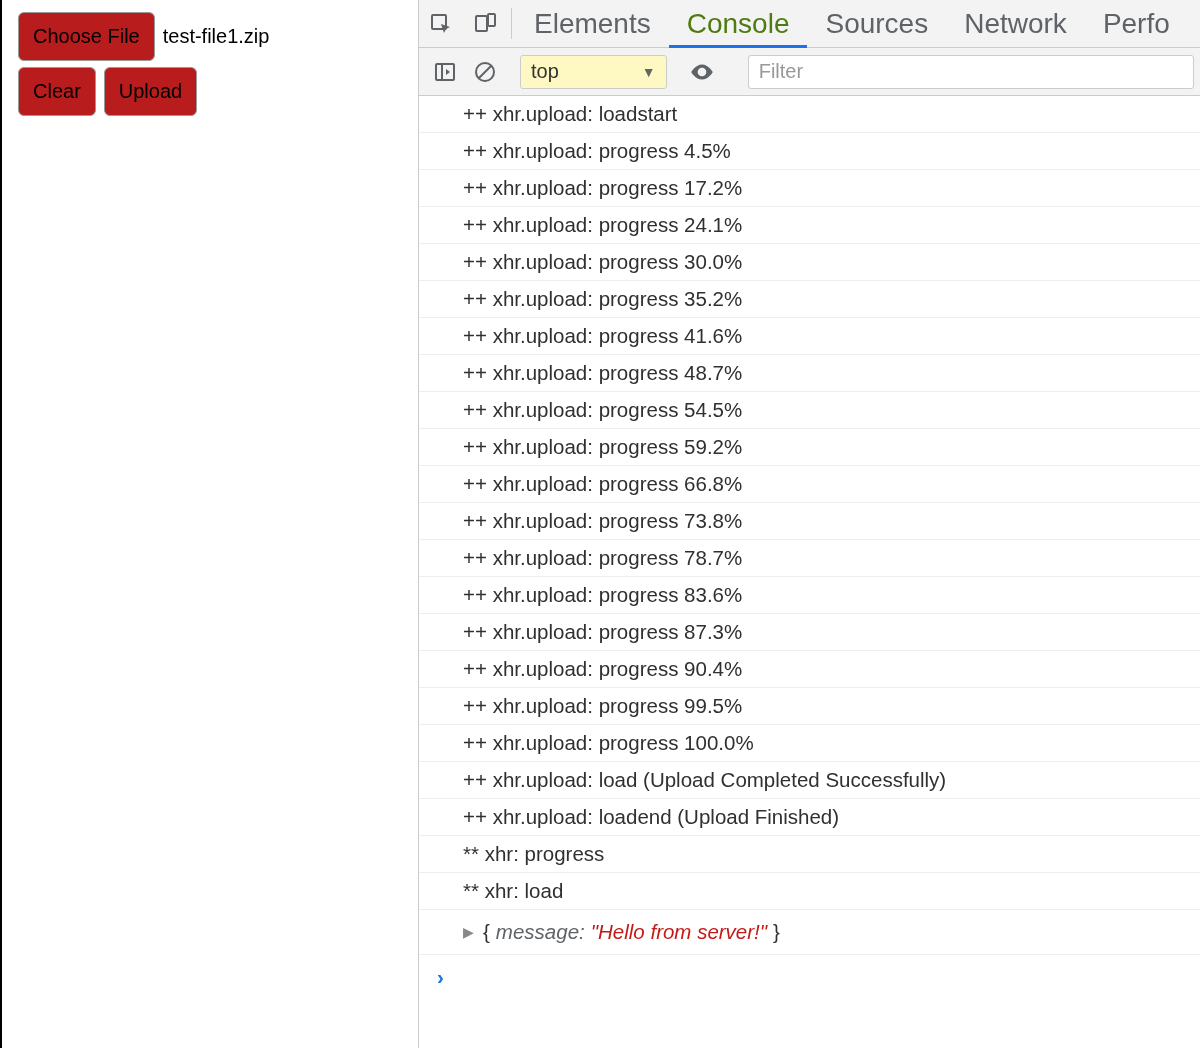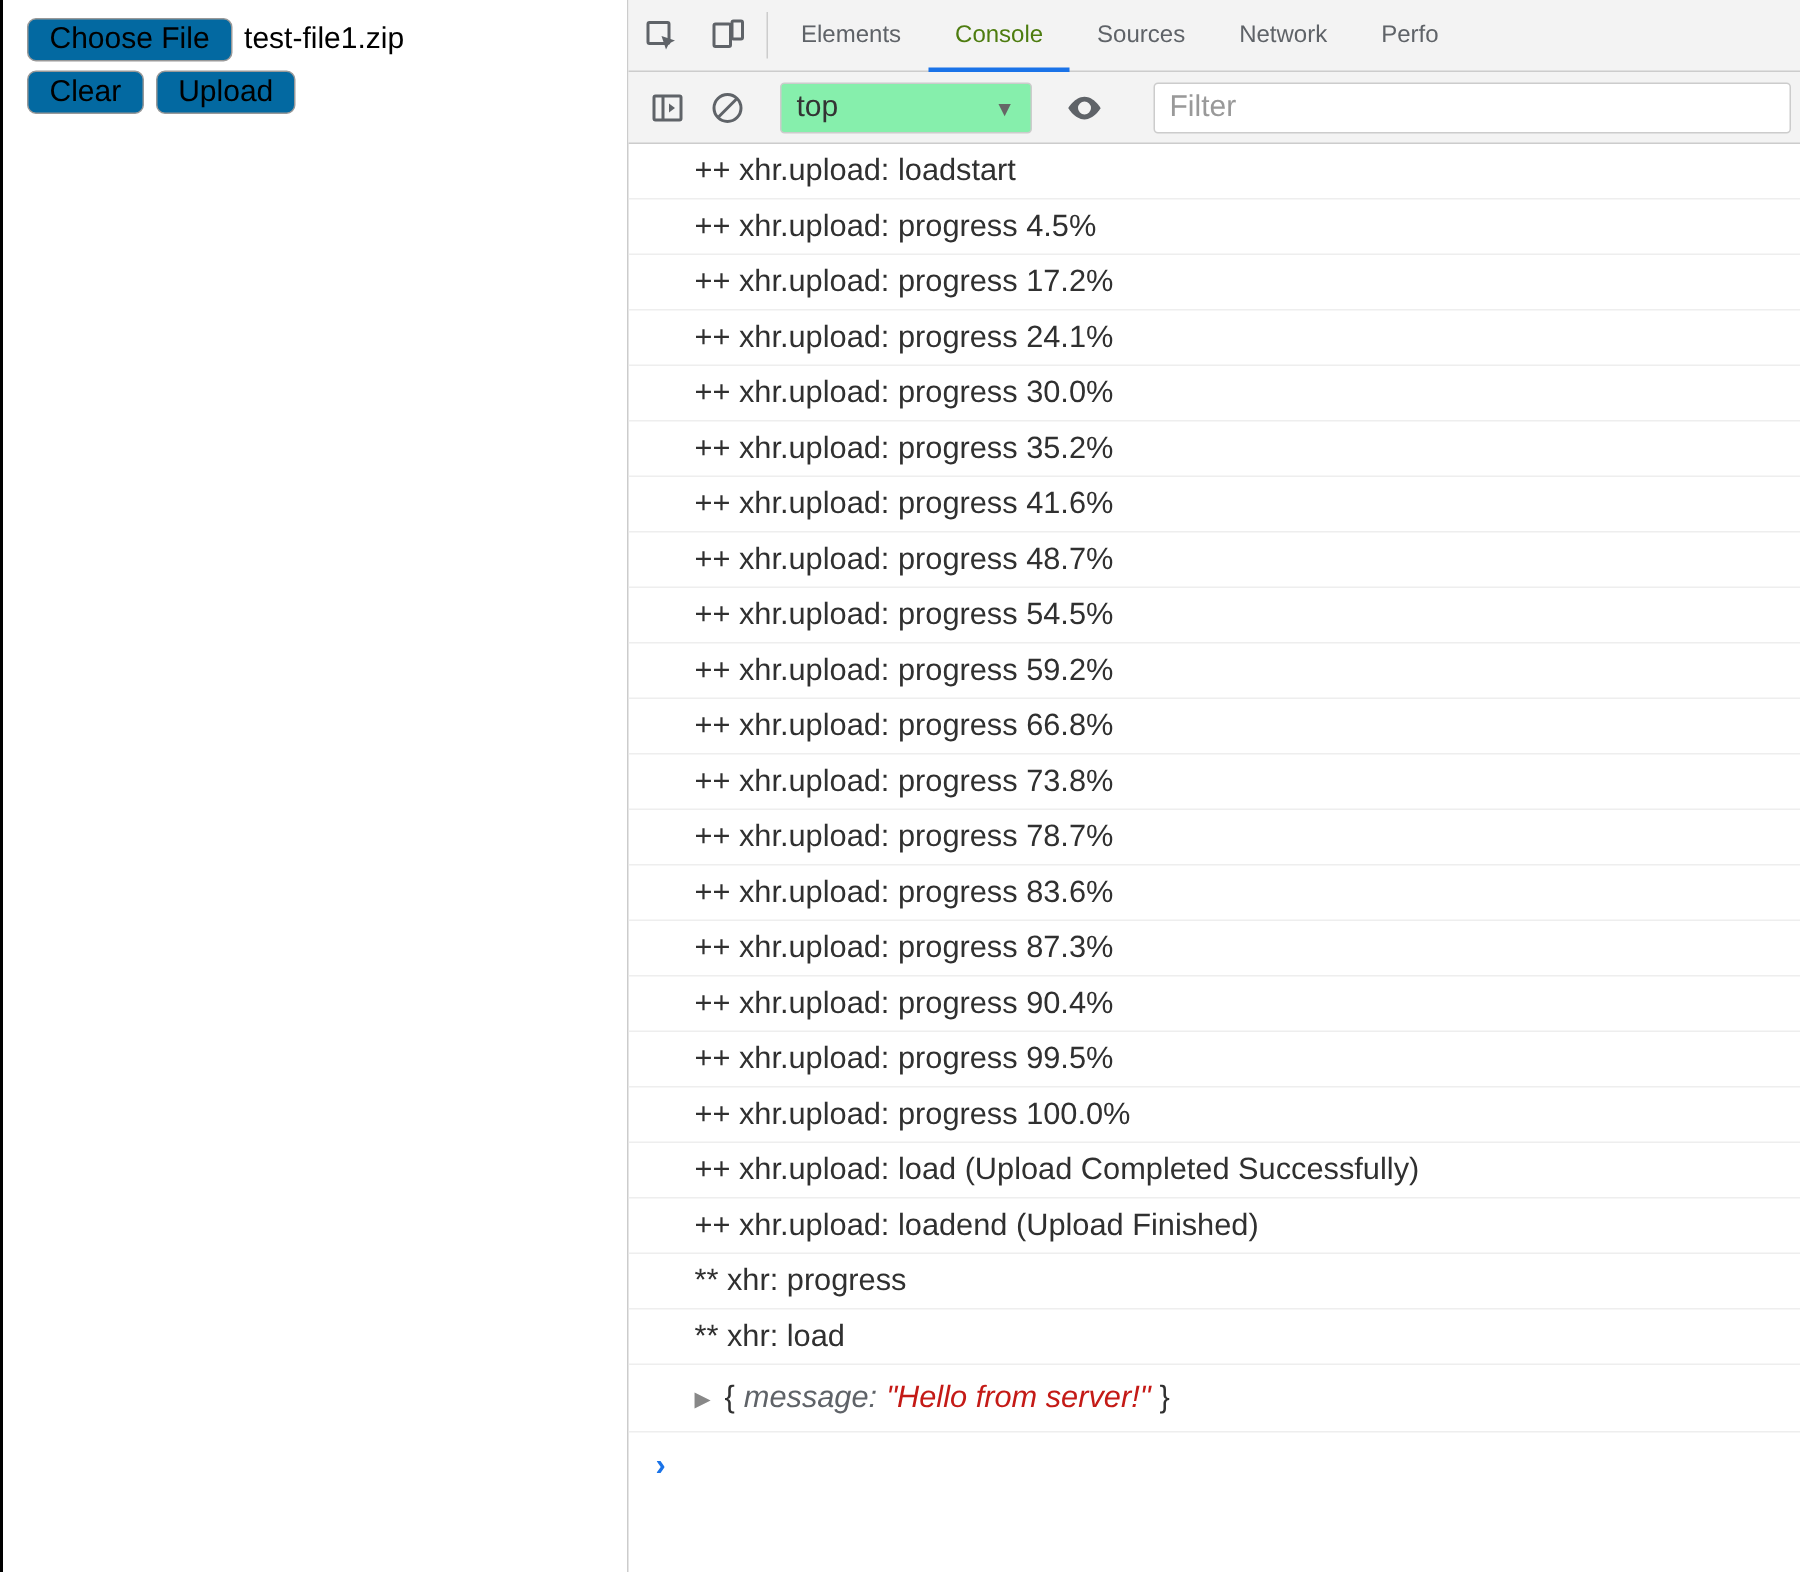--- a/index.html
+++ b/index.html
@@ -23,24 +23,24 @@
   }
   .page-row {
     display: flex;
     align-items: center;
     gap: 8px;
     margin-bottom: 6px;
   }
   .page-btn {
     font: inherit;
     font-size: 20px;
-    padding: 2px 14px;
+    padding: 12px 14px;
     border: 1.5px solid #999;
     border-radius: 6px;
-    background: #0369a1;
+    background: #b91c1c;
     cursor: pointer;
   }
   .filename {
     font-size: 20px;
     color: #000;
   }
 
   
   .devtools {
     flex: 1;
@@ -68,21 +68,21 @@
   .dt-icon-btn svg { width: 24px; height: 24px; }
   .dt-vsep {
     width: 1px;
     background: #ccc;
     margin: 8px 4px;
   }
   .dt-tab {
     padding: 0 18px;
     display: flex;
     align-items: center;
-    font-size: 16px;
+    font-size: 28px;
     color: #5f6368;
     cursor: pointer;
     position: relative;
   }
   .dt-tab.active {
     color: #4d7c0f;
   }
   .dt-tab.active::after {
     content: "";
     position: absolute;
@@ -95,25 +95,25 @@
     background: #f3f3f3;
     border-bottom: 1px solid #ccc;
     display: flex;
     align-items: center;
     padding: 0 6px;
   }
   .dt-toolbar .dt-icon-btn { width: 40px; }
   .context-select {
     display: flex;
     align-items: center;
-    gap: 104px;
+    gap: 83px;
     padding: 4px 10px;
     border: 1px solid #ccc;
     border-radius: 3px;
-    background: #86efac;
+    background: #fef9c3;
     font-size: 20px;
     color: #333;
     cursor: pointer;
     height: 34px;
     margin: 0 6px;
   }
   .context-select .chev { color: #666; font-size: 14px; }
   .eye-btn {
     width: 40px;
     display: flex;

